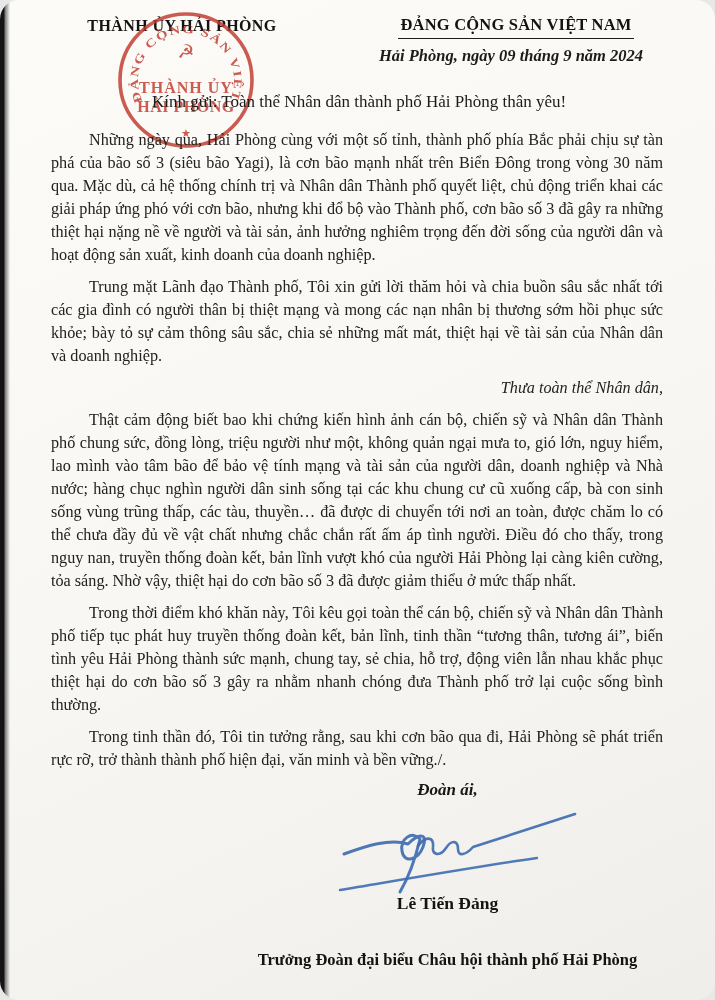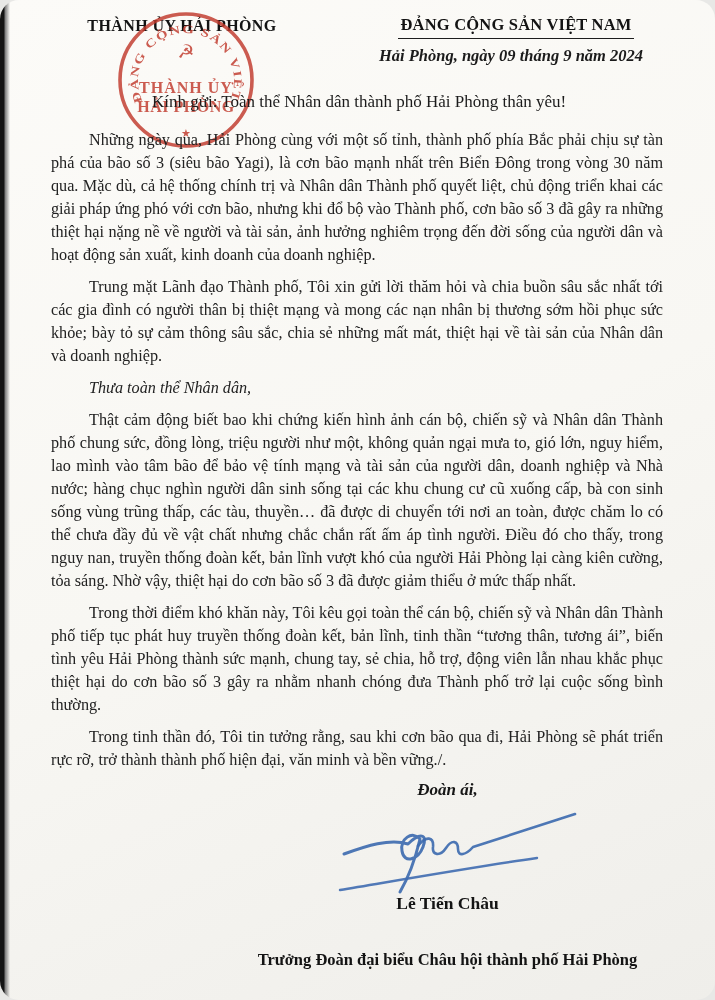--- a/index.html
+++ b/index.html
@@ -26,21 +26,21 @@
     position:absolute; left:356px; top:46px; width:310px; text-align:center;
     font-weight:bold; font-style:italic; font-size:16.5px; color:#1b1b1b;
   }
   .seal { position:absolute; left:104px; top:6px; width:164px; height:152px; opacity:.82; }
   .salutation { position:absolute; left:152px; top:92px; font-size:17px; color:#1b1b1b; }
   .letter-body {
     position:absolute; left:51px; top:129px; width:612px;
     font-size:16.2px; line-height:23px; text-align:justify; color:#222;
   }
   .letter-body p { margin:0 0 9px; text-indent:38px; }
-  .letter-body p.address { font-style:italic; text-align:left; }
+  .letter-body p.address { font-style:italic; text-align:right; }
   .valediction {
     position:absolute; left:180px; top:780px; width:535px; text-align:center;
     font-weight:bold; font-style:italic; font-size:17px; color:#161616;
   }
   .signature-svg { position:absolute; left:330px; top:802px; width:260px; height:94px; }
   .signer { position:absolute; left:180px; width:535px; text-align:center; font-weight:bold; color:#141414; }
   .signer-name  { top:893px; font-size:17.5px; }
   .signer-title1{ top:922px; font-size:16.5px; }
   .signer-title2{ top:950px; font-size:16.5px; }
   .seal text { font-family:"Liberation Serif","DejaVu Serif",serif; }
@@ -84,15 +84,15 @@
   </div>
 
   <div class="valediction">Đoàn ái,</div>
 
   <svg class="signature-svg" viewBox="0 0 260 94" aria-hidden="true">
     <path d="M14,52 C36,44 60,36 78,42 C90,30 98,32 93,45 C88,58 74,62 72,49 C70,37 82,28 90,37 C85,58 77,78 70,90" fill="none" stroke="#3f6cb0" stroke-width="3" stroke-linecap="round" stroke-linejoin="round" opacity="0.92"></path>
     <path d="M88,44 C96,33 104,35 103,45 C102,53 110,55 116,46 C122,37 128,39 128,47 C128,55 136,53 143,45 L245,12" fill="none" stroke="#3f6cb0" stroke-width="2.6" stroke-linecap="round" stroke-linejoin="round" opacity="0.92"></path>
     <path d="M10,88 C70,78 150,64 207,56" fill="none" stroke="#3f6cb0" stroke-width="2.4" stroke-linecap="round" opacity="0.9"></path>
   </svg>
 
-  <div class="signer signer-name">Lê Tiến Châu</div>
+  <div class="signer signer-name">Lê Tiến Đảng</div>
   <div class="signer signer-title2">Trưởng Đoàn đại biểu Châu hội thành phố Hải Phòng</div>
 </div>
 
 </body></html>

